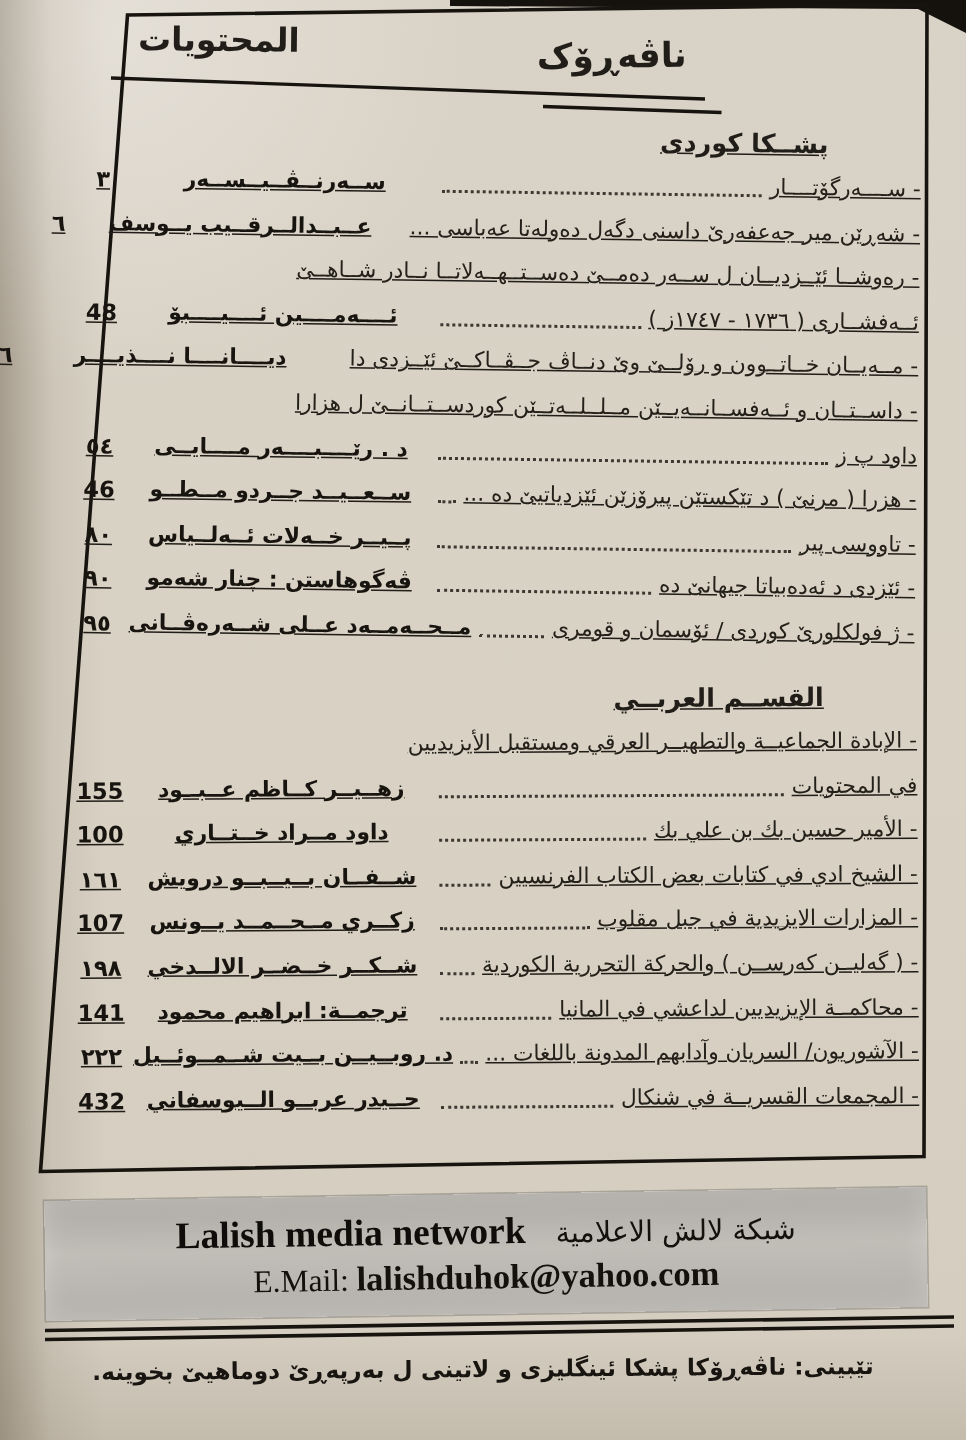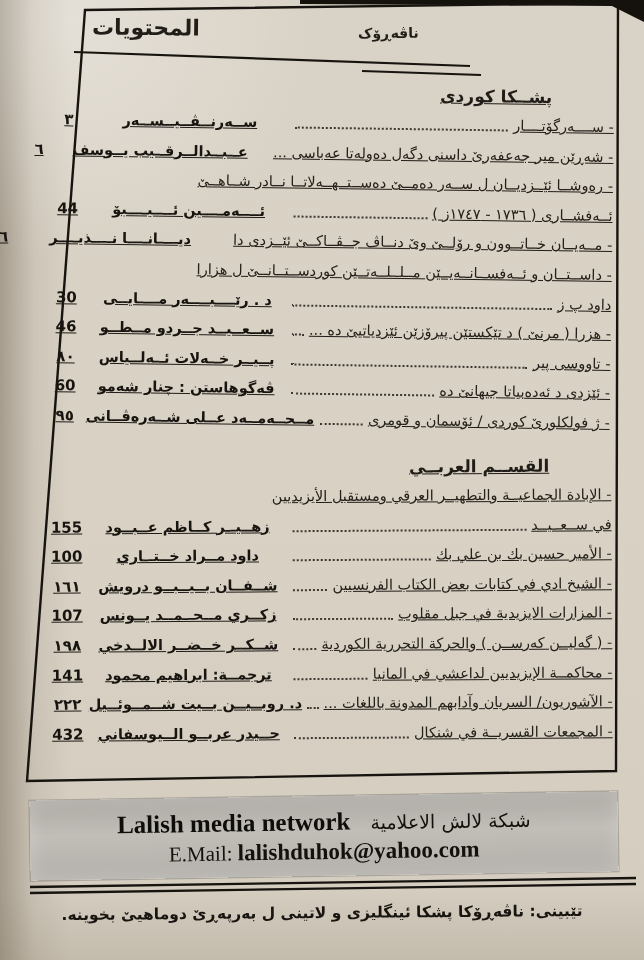--- a/index.html
+++ b/index.html
@@ -20,21 +20,21 @@
   svg.lines{position:absolute;inset:0;pointer-events:none;}
 
   
   .hdr-left{
     position:absolute;top:15px;left:92px;
     font-size:22px;font-weight:bold;letter-spacing:.5px;
     transform:rotate(.6deg);
   }
   .hdr-right{
     position:absolute;top:25px;left:358px;
-    font-size:14px;font-weight:bold;
+    font-size:23px;font-weight:bold;
     transform:rotate(-.6deg);
   }
 
   
   .toc{
     position:absolute;top:84px;left:46px;width:566px;
     direction:rtl;
     text-decoration:underline;
   }
   .sec-heading{
@@ -126,73 +126,73 @@
     <span class="pagenum">٦</span>
   </div>
           <div class="row titleonly">
     <span class="title">- رەوشــا ئێــزدیــان ل ســەر دەمــێ دەســتــهــەلاتــا نــادر شــاهــێ</span>
 
   </div>
           <div class="row">
     <span class="title">ئــەفشــاری ( ١٧٣٦ - ١٧٤٧ز )</span>
     <span class="leader"></span>
     <span class="author">ئــــەمــــین ئــــیــــبۆ</span>
-    <span class="pagenum">44</span>
+    <span class="pagenum">48</span>
   </div>
           <div class="row">
     <span class="title">- مــەیــان خــاتــوون و رۆلــێ وێ دنــاڤ جــڤــاکــێ ئێــزدی دا</span>
     <span class="leader off"></span>
     <span class="author">دیــــانــــا نــــذیــــر</span>
     <span class="pagenum">٣٦</span>
   </div>
           <div class="row titleonly">
     <span class="title">- داســتــان و ئــەفســانــەیــێن مــلــلــەتــێن کوردســتــانــێ ل هزارا</span>
 
   </div>
           <div class="row">
     <span class="title">داود پ ز</span>
     <span class="leader"></span>
     <span class="author">د . رێــــبــــەر مــــایــی</span>
-    <span class="pagenum">30</span>
+    <span class="pagenum">٥٤</span>
   </div>
           <div class="row">
     <span class="title">- هزرا ( مرنێ ) د تێکستێن پیرۆزێن ئێزدیاتیێ دە ...</span>
     <span class="leader"></span>
     <span class="author">ســعــیــد جــردو مــطــو</span>
     <span class="pagenum">46</span>
   </div>
           <div class="row">
     <span class="title">- تاووسی پیر</span>
     <span class="leader"></span>
     <span class="author">پــیــر خــەلات ئــەلــیاس</span>
     <span class="pagenum">٨٠</span>
   </div>
           <div class="row">
     <span class="title">- ئێزدی د ئەدەبیاتا جیهانێ دە</span>
     <span class="leader"></span>
     <span class="author">ڤەگوهاستن : چنار شەمو</span>
-    <span class="pagenum">60</span>
+    <span class="pagenum">٩٠</span>
   </div>
           <div class="row">
     <span class="title">- ژ فولکلورێ کوردی / ئۆسمان و قومری</span>
     <span class="leader"></span>
     <span class="author">مــحــەمــەد عــلی شــەرەڤــانی</span>
     <span class="pagenum">٩٥</span>
   </div>
         </div>
   </section>
       <section class="toc-section a">
     <h2 class="sec-heading">القســم العربــي</h2>
     <div class="entries">
           <div class="row titleonly">
     <span class="title">- الإبادة الجماعيــة والتطهيــر العرقي ومستقبل الأيزيديين</span>
 
   </div>
           <div class="row">
-    <span class="title">في ســعــیــد</span>
+    <span class="title">في المحتويات</span>
     <span class="leader"></span>
     <span class="author">زهــيــر كــاظم عــبــود</span>
     <span class="pagenum">155</span>
   </div>
           <div class="row">
     <span class="title">- الأمير حسين بك بن علي بك</span>
     <span class="leader"></span>
     <span class="author">داود مــراد خــتــاري</span>
     <span class="pagenum">100</span>
   </div>

